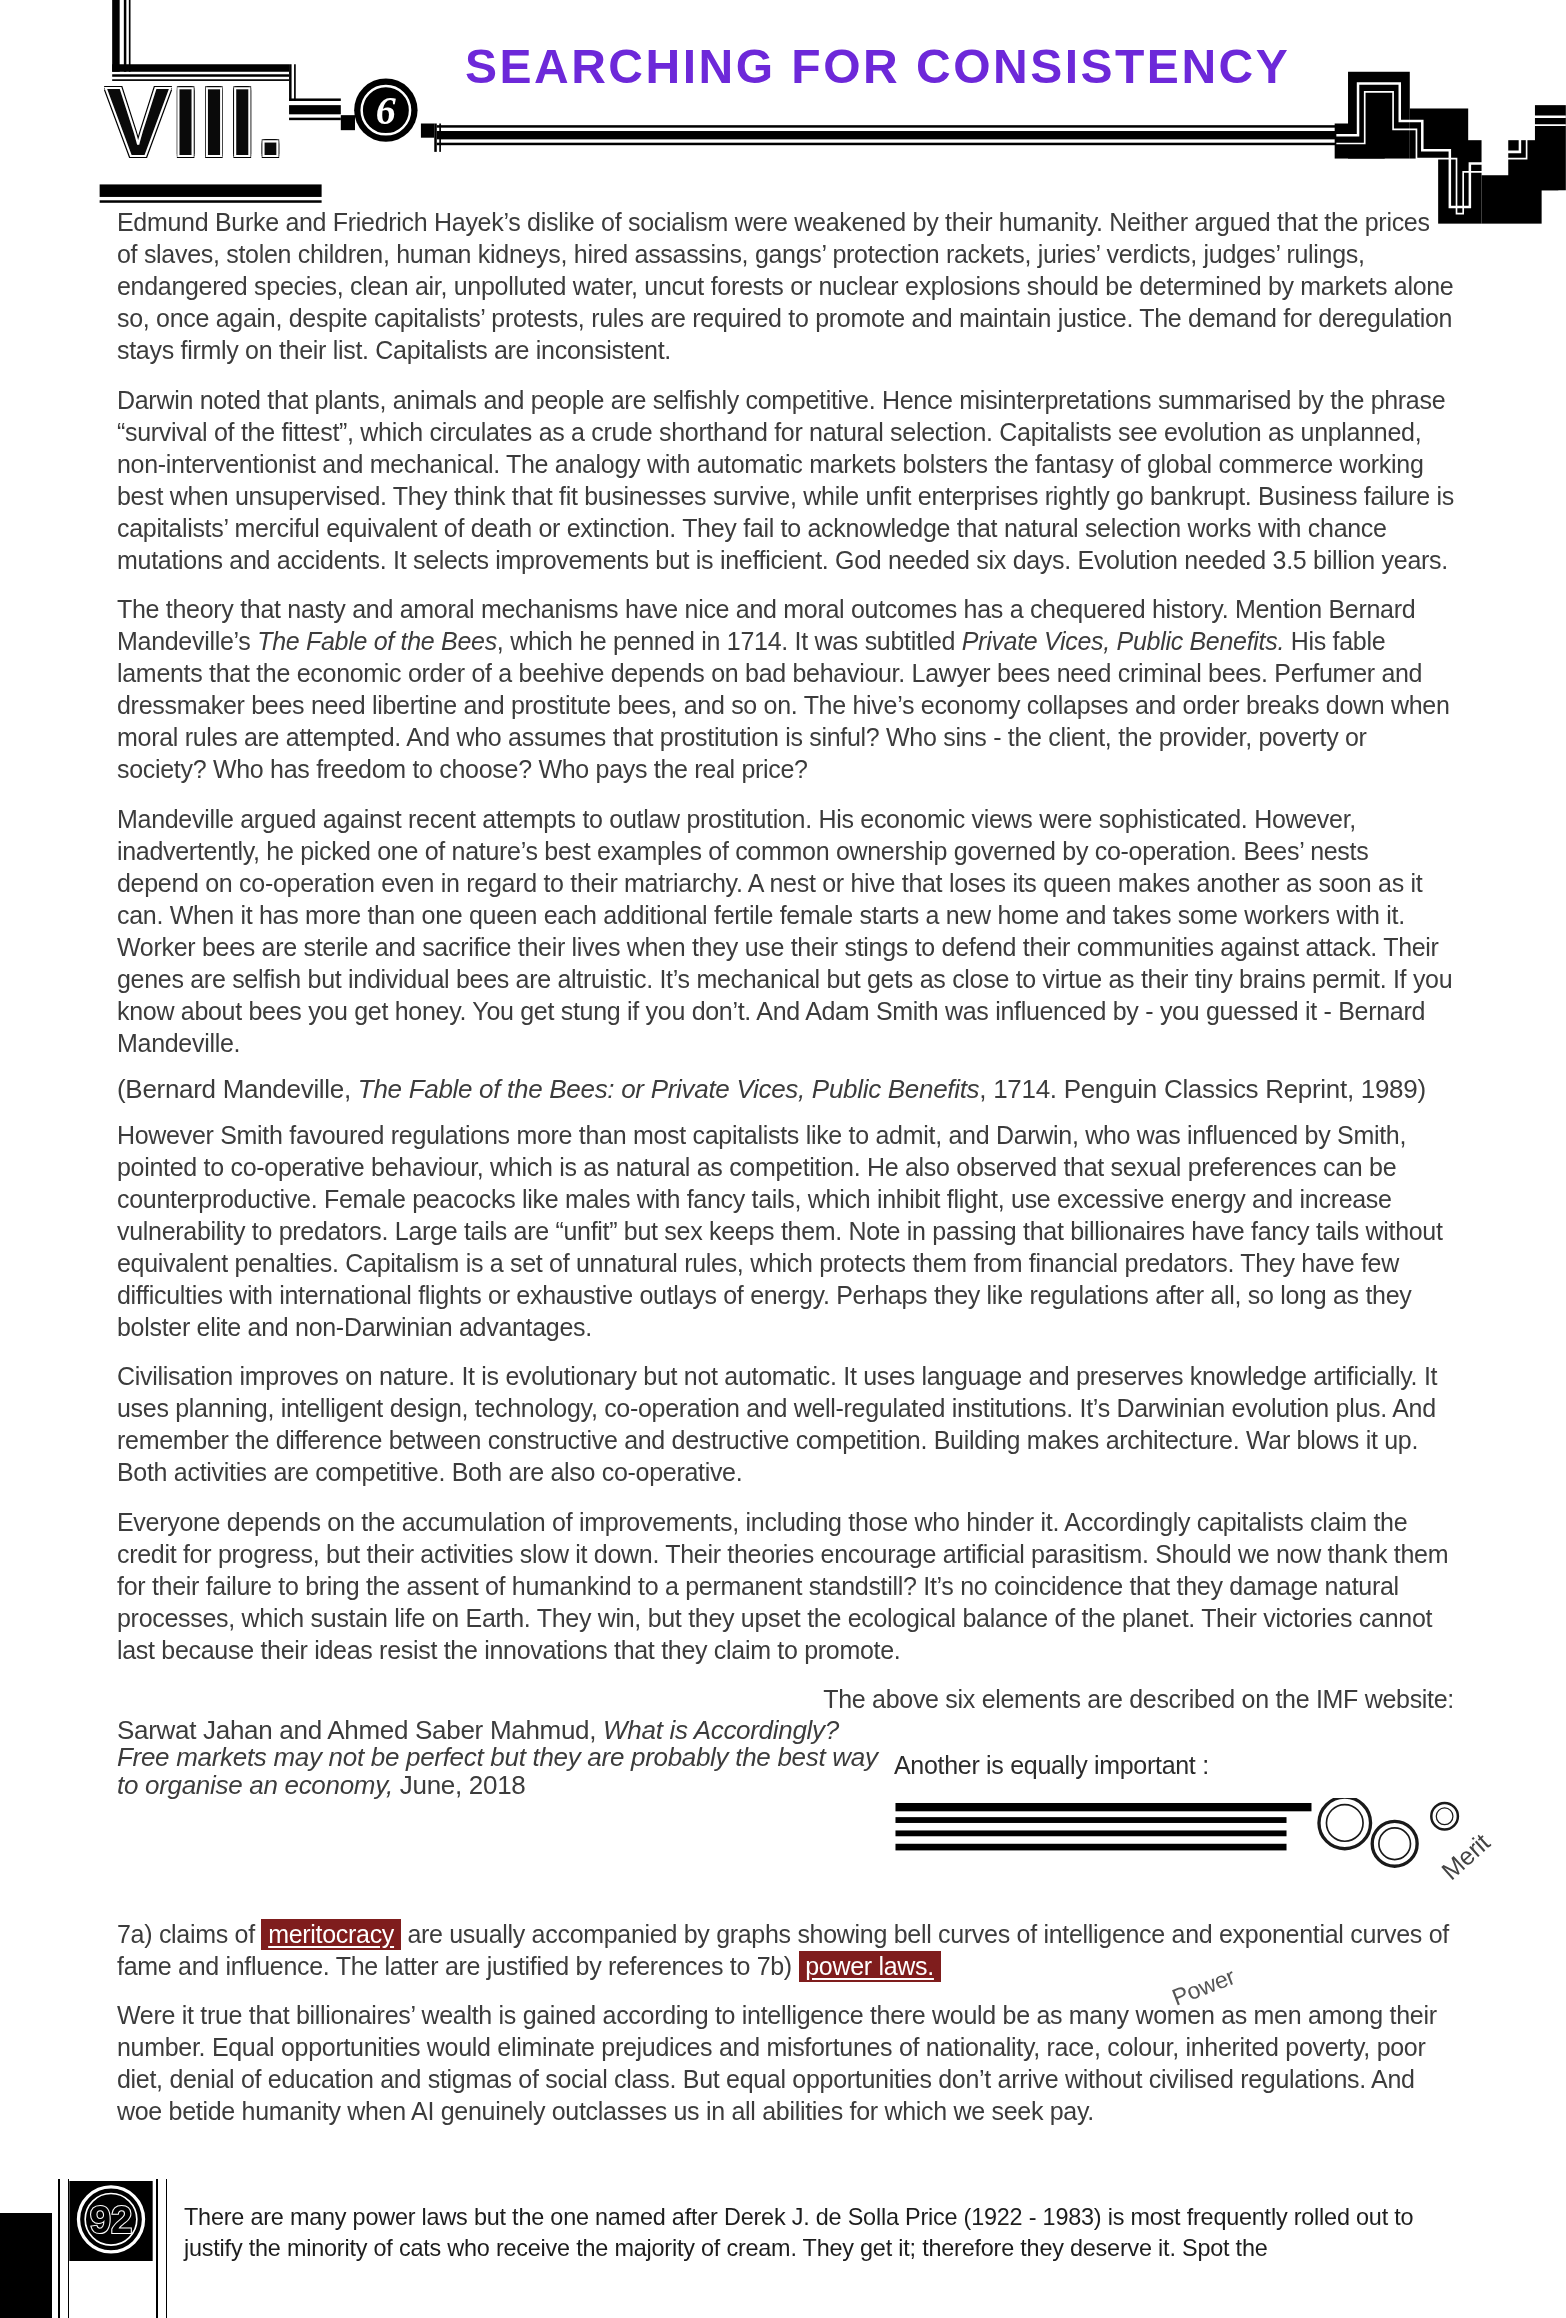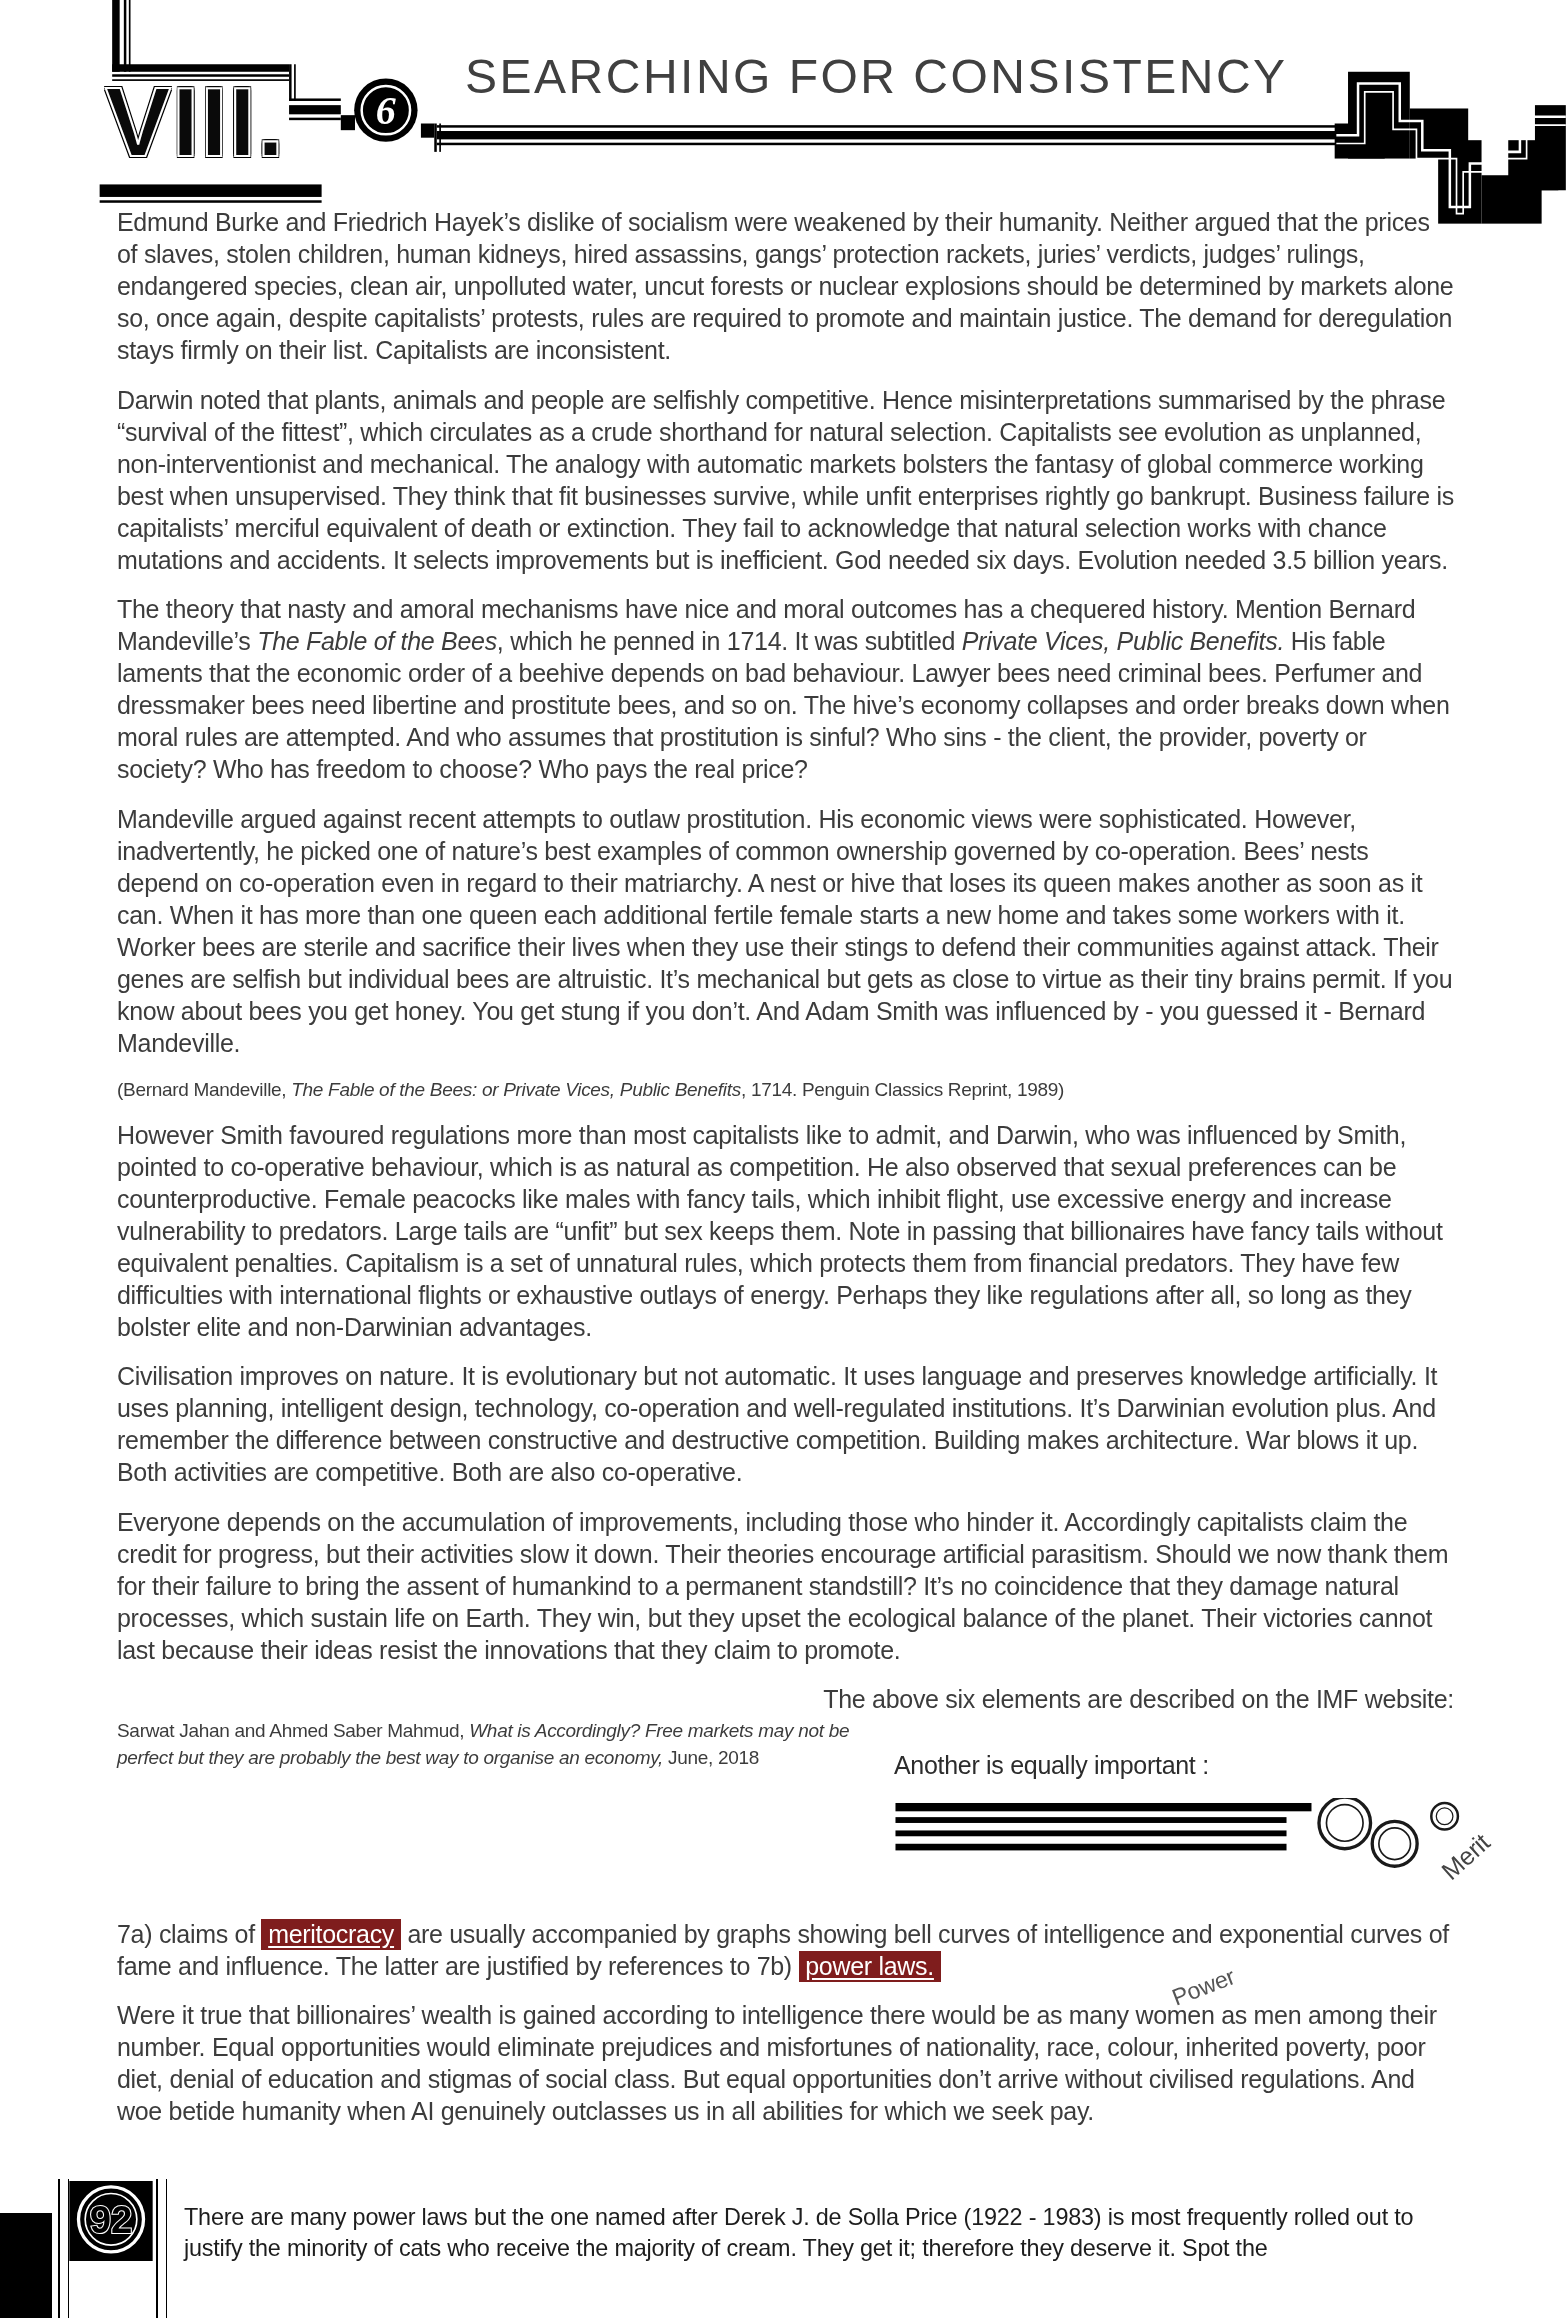--- a/index.html
+++ b/index.html
@@ -15,31 +15,31 @@
   
   .hdr-svg{position:absolute;top:0;left:0;}
   .chapter-numeral{
     position:absolute;left:105px;top:72px;
     font-size:99px;font-weight:900;line-height:1;letter-spacing:0.8px;
     color:#0a0a0a;
     -webkit-text-stroke:2.1px #ffffff;
     text-shadow:1.7px 0 #000,-1.7px 0 #000,0 1.7px #000,0 -1.7px #000,1.7px 1.7px #000,-1.7px -1.7px #000,1.7px -1.7px #000,-1.7px 1.7px #000;
   }
   .page-title{
-    position:absolute;left:465px;top:53px;
-    font-size:48px;font-weight:400;line-height:1;letter-spacing:2.5px;
-    color:#404040;white-space:nowrap;
+    position:absolute;left:465px;top:43px;
+    font-size:48px;font-weight:700;line-height:1;letter-spacing:2.5px;
+    color:#6d28d9;white-space:nowrap;
   }
   
   .body-col{
     position:absolute;left:117px;top:206px;width:1337px;
     font-size:25px;line-height:32px;letter-spacing:-0.3px;
   }
   .body-col p{margin:0 0 17.5px 0;}
-  p.small{font-size:19px;line-height:27.6px;margin:0 0 3.3px 0;}
+  p.small{font-size:26px;line-height:27.6px;margin:0 0 3.3px 0;}
   p.above-line{margin:0 0 1.7px 0;text-align:right;}
   .it{font-style:italic;}
   .b{font-weight:700;}
   .hl{
     background:#7f1d1d;color:#fff;padding:0.8px 6.7px 2.5px 6.7px;
     text-decoration:underline;text-decoration-color:#fff;text-underline-offset:3.3px;
   }
   
   .ref-row{display:flex;align-items:flex-start;margin-bottom:8.4px;}
   .ref-left{width:777px;flex:0 0 auto;}

